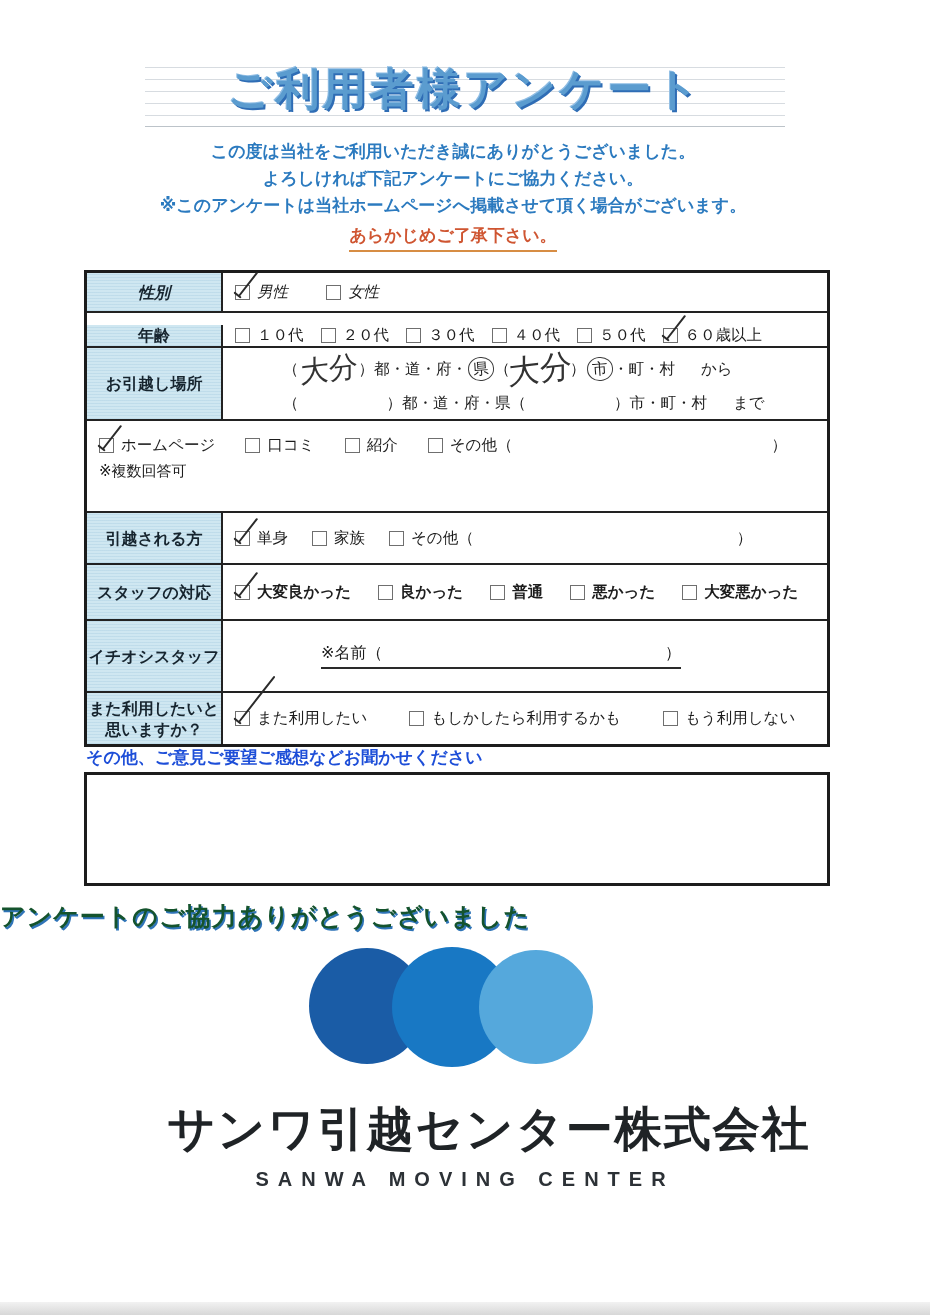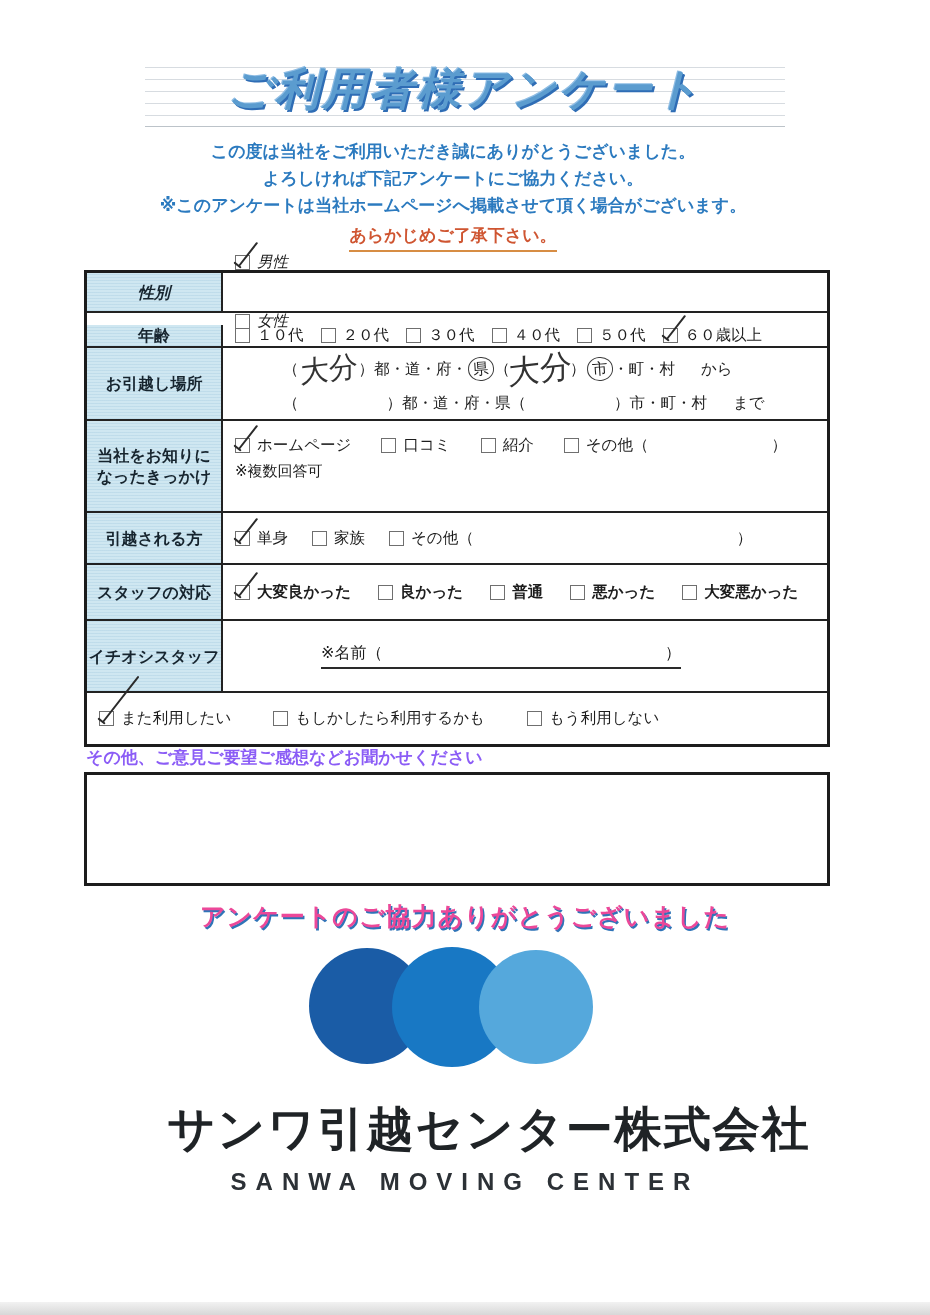--- a/index.html
+++ b/index.html
@@ -2,21 +2,21 @@
 <html><head>
 <meta charset="utf-8">
 <style>
   html,body{margin:0;padding:0;background:#fff;}
   body{font-family:"Liberation Sans","DejaVu Sans",sans-serif;}
   #page{position:relative;width:930px;height:1315px;background:#ffffff;overflow:hidden;}
 
   
   .title-band{position:absolute;top:56px;left:145px;width:640px;text-align:center;
     padding:6px 0 10px;border-bottom:1px solid #bcc3c9;
-    background:repeating-linear-gradient(180deg, rgba(130,145,160,0) 0 11px, rgba(130,145,160,.32) 11px 12px);font-style:italic;}
+    background:repeating-linear-gradient(180deg, rgba(130,145,160,0) 0 11px, rgba(130,145,160,.32) 11px 12px);}
   .title-band h1{margin:0;font-size:44px;line-height:54px;font-weight:800;letter-spacing:3px;
     color:#5b9ccf;text-shadow:2px 2px 0 #2f6db5,-1px -1px 0 #8fbde4;}
   .intro{position:absolute;top:138px;left:0;width:906px;text-align:center;
     color:#2b7abf;font-size:17px;font-weight:600;line-height:27px;}
   .notice{display:inline-block;margin-top:3px;color:#cf5531;font-weight:700;font-size:17px;
     border-bottom:2px solid #d78d44;padding-bottom:1px;}
 
   
   .tbl{position:absolute;top:270px;left:84px;width:746px;border:3px solid #1c1c1c;box-sizing:border-box;background:#fff;}
   .row{display:flex;border-bottom:2px solid #222;box-sizing:border-box;}
@@ -50,36 +50,36 @@
   .gap-s{display:inline-block;width:26px;}
 
   
   .loc-line{display:flex;align-items:center;margin:4px 0;}
   .note{font-size:15px;margin-top:6px;}
   .nameline{display:flex;align-items:center;margin-left:86px;width:360px;
     border-bottom:2px solid #2a2a2a;padding-bottom:3px;font-size:16px;}
   .nameline .stretch{flex:1;}
 
   
-  .cm-head{position:absolute;top:746px;left:86px;font-size:17px;font-weight:700;color:#8b5cf6;}
+  .cm-head{position:absolute;top:746px;left:86px;font-size:17px;font-weight:700;color:#1d4ed8;}
   .cm-box{position:absolute;top:772px;left:84px;width:746px;height:114px;
     border:3px solid #1c1c1c;box-sizing:border-box;background:#fff;}
 
   
-  .thanks{position:absolute;top:900px;left:0;width:930px;text-align:center;
-    font-size:25px;font-weight:700;letter-spacing:1px;color:#ec4899;
+  .thanks{position:absolute;top:900px;left:0;width:930px;text-align:left;
+    font-size:25px;font-weight:700;letter-spacing:1px;color:#14532d;
     text-shadow:1.5px 1.5px 0 #2f74b8;}
   .circle{position:absolute;border-radius:50%;}
   .c-dark{left:309px;top:948px;width:116px;height:116px;z-index:1;}
   .c-mid{left:392px;top:947px;width:120px;height:120px;z-index:2;}
   .c-light{left:479px;top:950px;width:114px;height:114px;z-index:3;}
   .company-jp{position:absolute;top:1098px;left:0;width:930px;text-align:center;
     font-size:47px;font-weight:800;letter-spacing:2px;color:#1f2326;padding-left:24px;}
   .company-en{position:absolute;top:1168px;left:0;width:930px;text-align:center;
-    font-size:24px;font-weight:700;letter-spacing:9px;color:#2c3136;}
+    font-size:20px;font-weight:700;letter-spacing:9px;color:#2c3136;}
   .scan-strip{position:absolute;top:1302px;left:0;width:930px;height:13px;
     background:linear-gradient(180deg,#f2f2f2,#d7d7d7);}
 </style>
 </head>
 <body>
 
 <div id="page">
 
   <div class="title-band">
     <h1>ご利用者様アンケート</h1>
@@ -89,21 +89,21 @@
     <div>よろしければ下記アンケートにご協力ください。</div>
     <div>※このアンケートは当社ホームページへ掲載させて頂く場合がございます。</div>
     <div><span class="notice">あらかじめご了承下さい。</span></div>
   </div>
 
   <div class="tbl">
 
     <div class="row" style="height:40px;font-style:italic;">
       <div class="lbl">性別</div>
       <div class="val">
-        <div class="opts" style="gap:38px;flex-direction:column;">
+        <div class="opts" style="gap:38px;">
           <span class="opt">
             <span class="cb checked"></span>
             <span>男性</span>
           </span>
           <span class="opt">
             <span class="cb"></span>
             <span>女性</span>
           </span>
         </div>
       </div>
@@ -163,24 +163,20 @@
           <span>）都・道・府・県（</span>
           <span class="gap"></span>
           <span>）市・町・村</span>
           <span class="gap-s"></span>
           <span>まで</span>
         </div>
       </div>
     </div>
 
     <div class="row" style="height:92px;">
-      <div class="lbl">
-        <span>当社をお知りに</span>
-        <span>なったきっかけ</span>
-      </div>
       <div class="val col" style="justify-content:flex-start;padding-top:14px;">
         <div class="opts" style="gap:30px;padding-right:40px;">
           <span class="opt">
             <span class="cb checked"></span>
             <span>ホームページ</span>
           </span>
           <span class="opt">
             <span class="cb"></span>
             <span>口コミ</span>
           </span>
@@ -253,20 +249,24 @@
       <div class="val">
         <div class="nameline">
           <span>※名前（</span>
           <span class="stretch"></span>
           <span>）</span>
         </div>
       </div>
     </div>
 
     <div class="row" style="height:51px;">
+      <div class="lbl">
+        <span>また利用したいと</span>
+        <span>思いますか？</span>
+      </div>
       <div class="val">
         <div class="opts" style="gap:42px;">
           <span class="opt">
             <span class="cb big checked"></span>
             <span>また利用したい</span>
           </span>
           <span class="opt">
             <span class="cb"></span>
             <span>もしかしたら利用するかも</span>
           </span>

